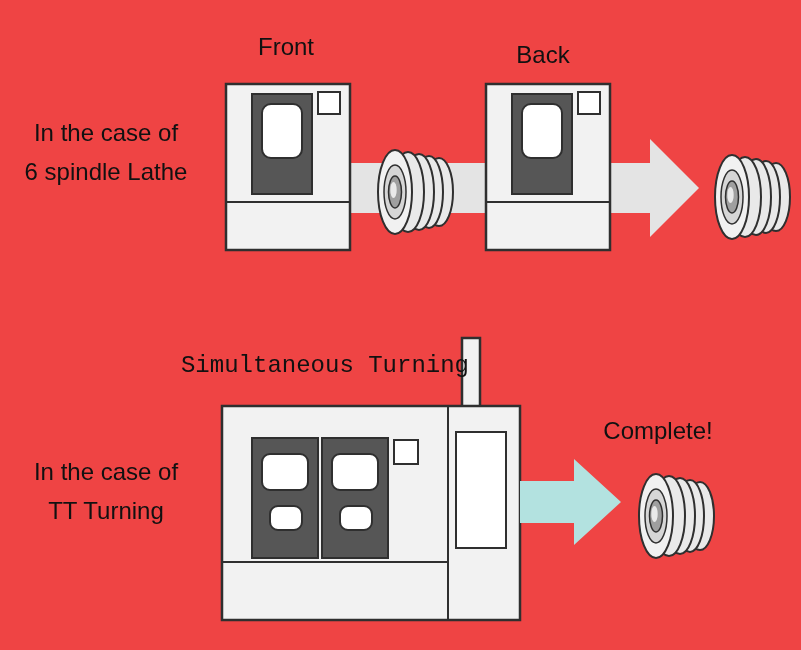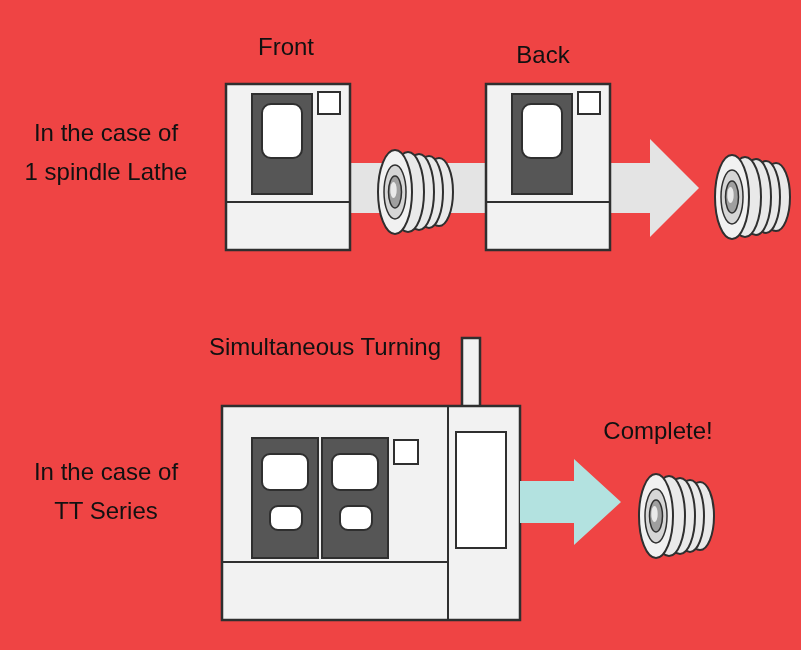--- a/index.html
+++ b/index.html
@@ -81,27 +81,27 @@
     <use href="#workpiece" x="674" y="516"></use>
 
   </svg>
 
   <div class="label" style="left:226px;top:28px;width:120px;">Front</div>
 
   <div class="label" style="left:483px;top:36px;width:120px;">Back</div>
 
   <div class="label" style="left:8px;top:113px;width:196px;line-height:39px;">
     <div>In the case of</div>
-    <div>1 spindle Lathe</div>
+    <div>6 spindle Lathe</div>
   </div>
 
-  <div class="label" style="left:180px;top:329px;width:290px;line-height:36px;">
+  <div class="label" style="left:180px;top:348px;width:290px;line-height:36px;font-family:Liberation Mono, monospace;">
     <div>Simultaneous Turning</div>
   </div>
 
   <div class="label" style="left:8px;top:452px;width:196px;line-height:39px;">
     <div>In the case of</div>
-    <div>TT Series</div>
+    <div>TT Turning</div>
   </div>
 
   <div class="label" style="left:583px;top:412px;width:150px;">Complete!</div>
 
 </div>
 
 </body></html>

